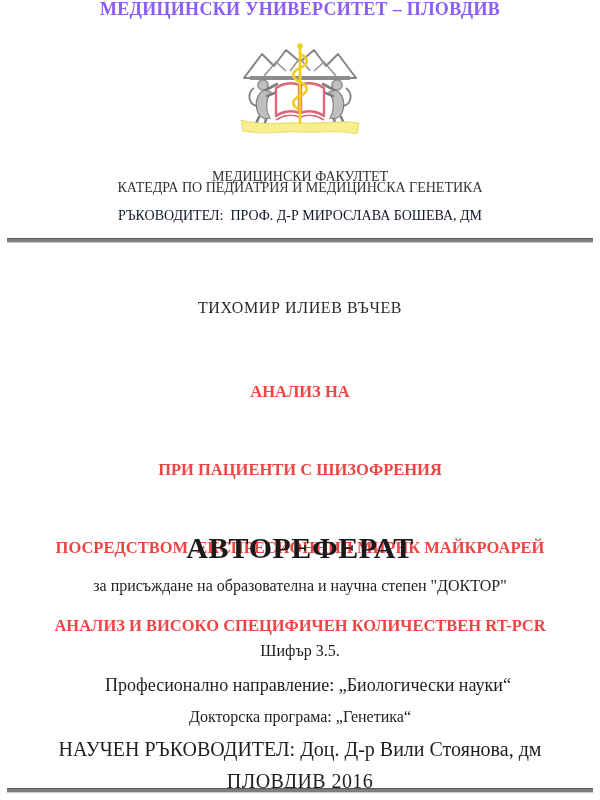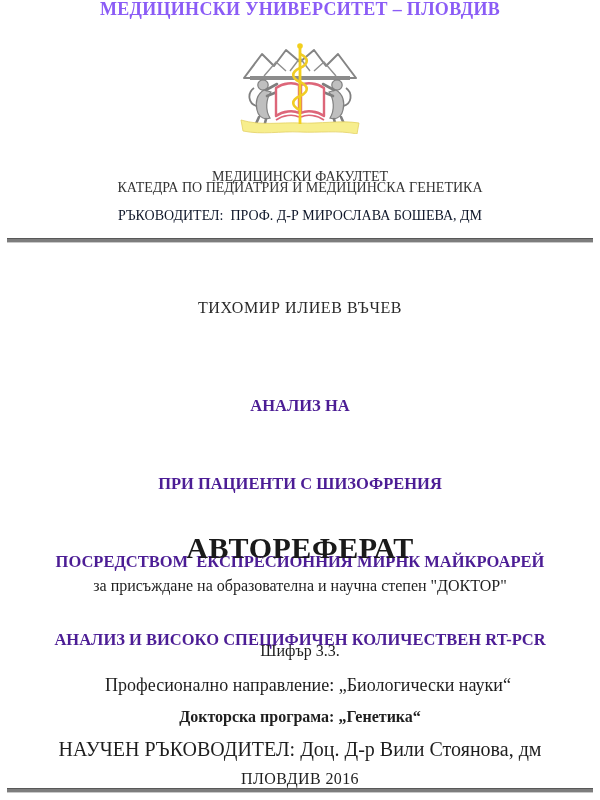--- a/index.html
+++ b/index.html
@@ -56,44 +56,44 @@
   .rule-bottom { top: 788px; }
   .author {
     top: 274px;
     font-size: 16px;
     letter-spacing: 0.6px;
     color: #2a2a2a;
     margin-top: 24px;
   }
   .thesis-title {
     position: absolute;
-    top: 341px;
+    top: 327px;
     left: 0;
     width: 100%;
     text-align: center;
     font-weight: 700;
     font-size: 16.5px;
     line-height: 26px;
     white-space: pre-wrap;
-    color: #4c1d95;
+    color: #ef4444;
   }
   .doc-type {
     top: 530px;
     font-size: 30px;
     font-weight: 700;
     letter-spacing: 0.5px;
     color: #1a1a1a;
   }
   .degree     { top: 576px; font-size: 16px; }
   .area       { top: 608px; font-size: 16px; }
   .code       { top: 641px; font-size: 16px; }
   .field      { top: 675px; font-size: 18px; padding-left: 8px; }
-  .program    { top: 707px; font-size: 16px; font-weight: bold; }
+  .program    { top: 707px; font-size: 16px; }
   .supervisor { top: 737px; font-size: 20px; }
-  .city-year  { top: 769px; font-size: 16px; letter-spacing: 0.4px; }
+  .city-year  { top: 769px; font-size: 20px; letter-spacing: 0.4px; }
 </style>
 </head>
 <body>
 
 <div class="page">
 
   <div class="line university">МЕДИЦИНСКИ УНИВЕРСИТЕТ – ПЛОВДИВ</div>
 
   <div class="emblem">
     <svg viewBox="0 0 128 96" aria-hidden="true">
@@ -139,21 +139,21 @@
     <div>ПРИ ПАЦИЕНТИ С ШИЗОФРЕНИЯ</div>
     <div>ПОСРЕДСТВОМ  ЕКСПРЕСИОННИЯ МИРНК МАЙКРОАРЕЙ</div>
     <div>АНАЛИЗ И ВИСОКО СПЕЦИФИЧЕН КОЛИЧЕСТВЕН RT-PCR</div>
   </div>
 
   <div class="line doc-type">АВТОРЕФЕРАТ</div>
 
   <div class="line degree">за присъждане на образователна и научна степен "ДОКТОР"</div>
 
 
-  <div class="line code">Шифър 3.3.</div>
+  <div class="line code">Шифър 3.5.</div>
 
   <div class="line field">Професионално направление: „Биологически науки“</div>
 
   <div class="line program">Докторска програма: „Генетика“</div>
 
   <div class="line supervisor">НАУЧЕН РЪКОВОДИТЕЛ: Доц. Д-р Вили Стоянова, дм</div>
 
   <div class="line city-year">ПЛОВДИВ 2016</div>
 
   <div class="rule rule-bottom"></div>

